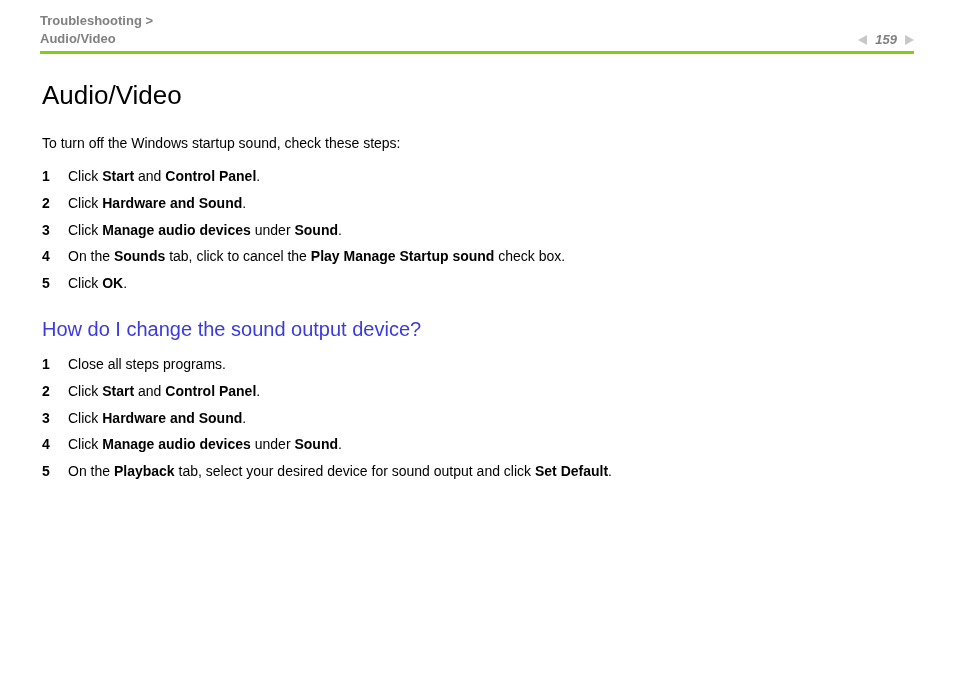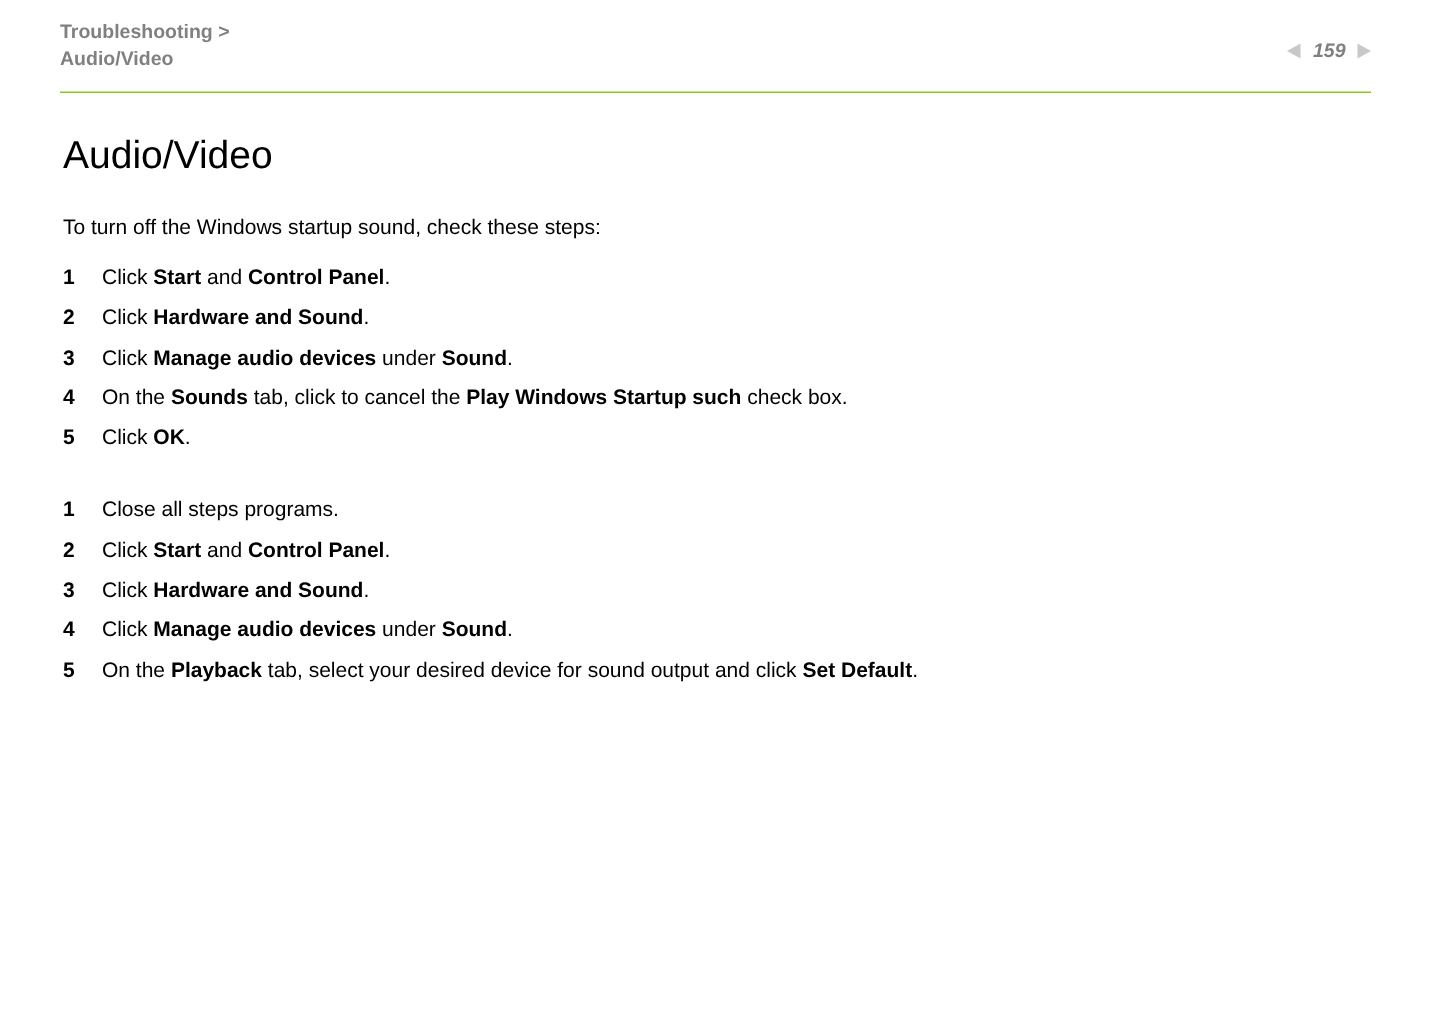--- a/index.html
+++ b/index.html
@@ -1,18 +1,18 @@
 <!DOCTYPE html>
 <html><head>
 <meta charset="utf-8">
 <style>
   * { box-sizing: border-box; margin: 0; padding: 0; }
   html, body { width: 954px; height: 674px; background: #fff; font-family: Arial, Helvetica, sans-serif; color: #000; }
   .page { position: relative; width: 954px; height: 674px; padding: 12px 40px 20px 40px; }
-  .header { display: flex; justify-content: space-between; align-items: flex-start; border-bottom: 1px solid #84cc16; padding-bottom: 14px; margin-bottom: 26px; }
+  .header { display: flex; justify-content: space-between; align-items: flex-end; border-bottom: 3px solid #84cc16; padding-bottom: 4px; margin-bottom: 26px; }
   .breadcrumb { font-size: 13px; font-weight: bold; color: #808080; line-height: 1.35; }
   .page-nav { display: flex; align-items: center; gap: 8px; margin-top: 14px; }
   .page-num { font-size: 13px; font-weight: bold; font-style: italic; color: #808080; }
   .tri { width: 0; height: 0; border-top: 5px solid transparent; border-bottom: 5px solid transparent; }
   .tri-left { border-right: 9px solid #c8c8c8; }
   .tri-right { border-left: 9px solid #c8c8c8; }
   .content { padding: 0 2px; }
   h1 { font-size: 26px; font-weight: normal; margin-bottom: 22px; }
   h2 { font-size: 20px; font-weight: normal; color: #3a3adf; margin-bottom: 10px; margin-top: 6px; }
   .intro { font-size: 14px; margin-bottom: 10px; line-height: 1.45; }
@@ -52,29 +52,30 @@
         <li>
           <span class="num">2</span>
           <span class="txt">Click <b>Hardware and Sound</b>.</span>
         </li>
         <li>
           <span class="num">3</span>
           <span class="txt">Click <b>Manage audio devices</b> under <b>Sound</b>.</span>
         </li>
         <li>
           <span class="num">4</span>
-          <span class="txt">On the <b>Sounds</b> tab, click to cancel the <b>Play Windows Startup such</b> check box.</span>
+          <span class="txt">On the <b>Sounds</b> tab, click to cancel the <b>Play Manage Startup sound</b> check box.</span>
         </li>
         <li>
           <span class="num">5</span>
           <span class="txt">Click <b>OK</b>.</span>
         </li>
       </ol>
 
     <div class="sec2">
+      <h2>How do I change the sound output device?</h2>
       <ol class="steps" id="steps2">
           <li>
             <span class="num">1</span>
             <span class="txt">Close all steps programs.</span>
           </li>
           <li>
             <span class="num">2</span>
             <span class="txt">Click <b>Start</b> and <b>Control Panel</b>.</span>
           </li>
           <li>

